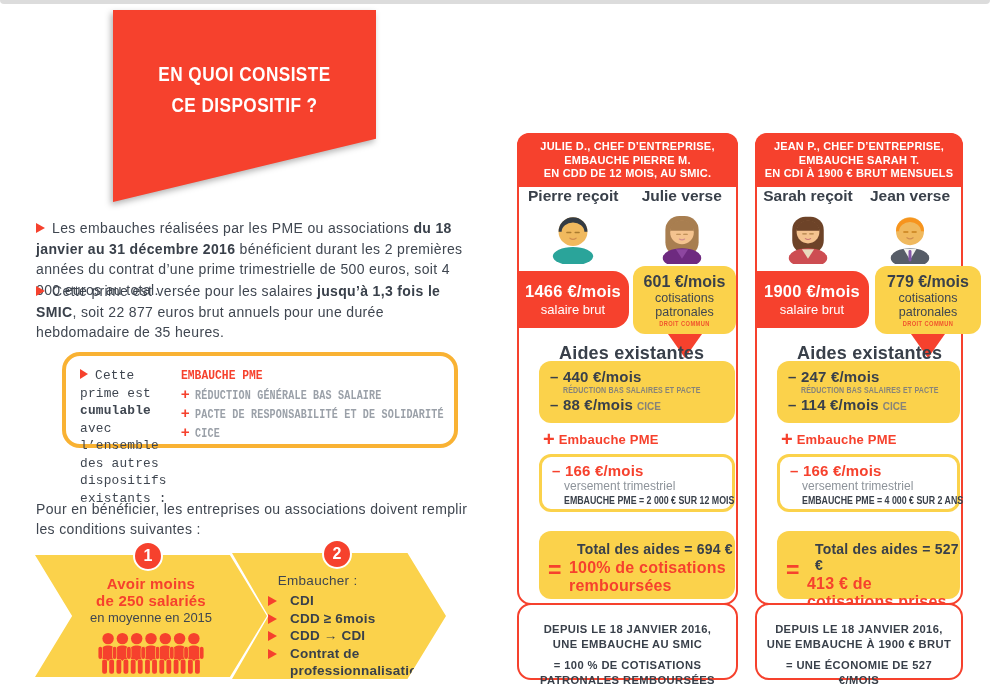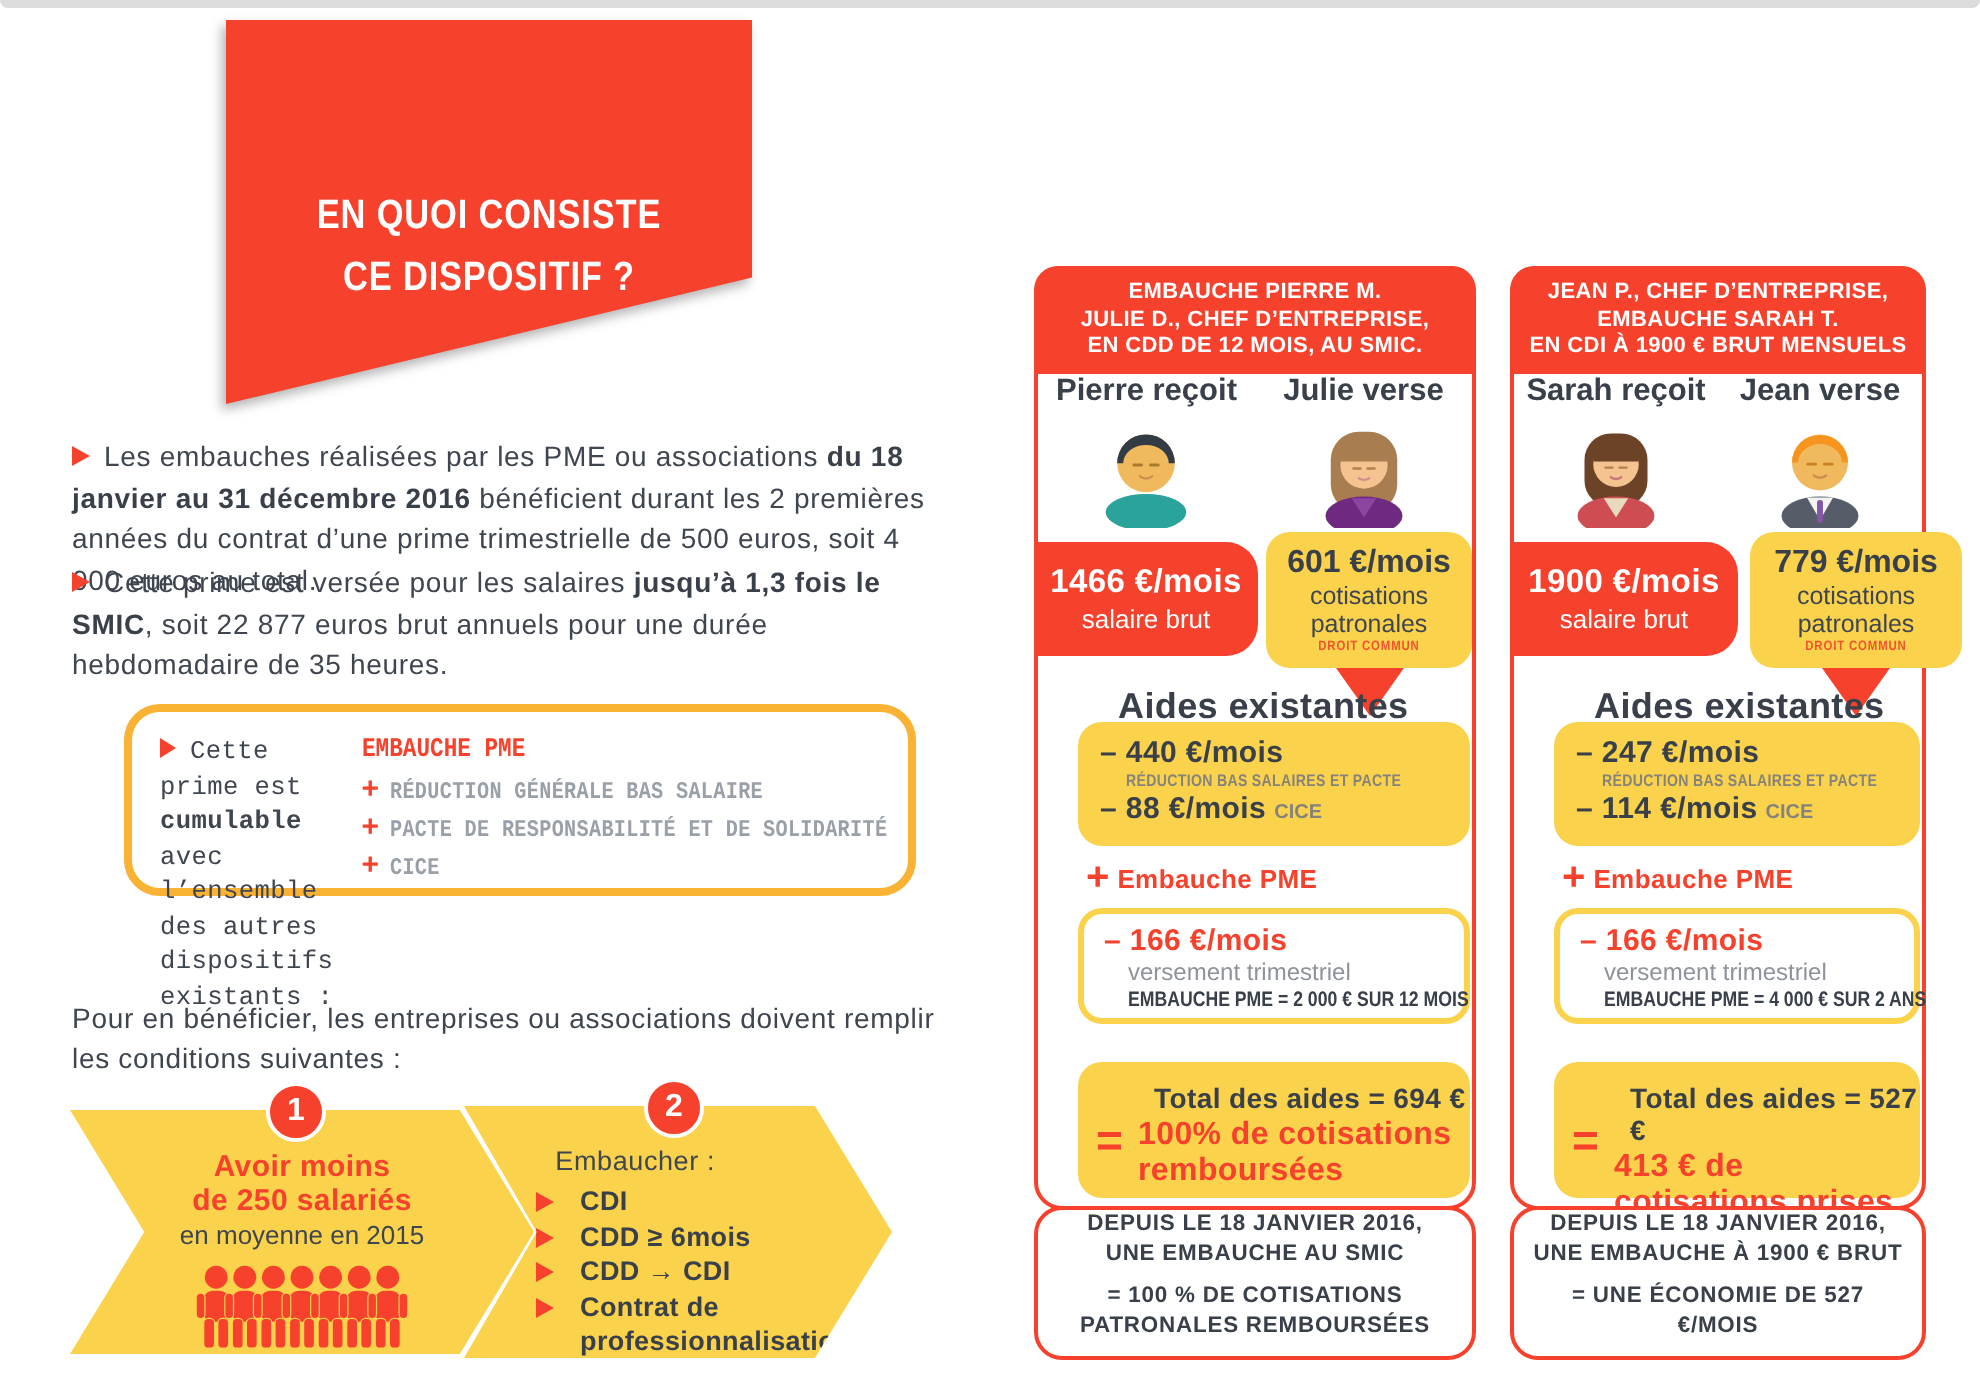--- a/index.html
+++ b/index.html
@@ -8,21 +8,21 @@
   .abs{position:absolute;}
   .cond{display:inline-block;transform:scaleX(.84);transform-origin:left center;white-space:nowrap;}
   .cond-c{display:block;transform:scaleX(.84);transform-origin:center;white-space:nowrap;}
 
   
   #top-bar{left:0;top:0;width:990px;height:4px;background:#dcdcdc;border-radius:0 0 4px 4px;}
 
   
   #bubble-wrap{left:113px;top:10px;width:263px;height:198px;filter:drop-shadow(-2px 3px 3px rgba(0,0,0,.30));}
   #bubble{width:100%;height:100%;background:#f6412d;clip-path:polygon(0 0,100% 0,100% 65%,0 97%);
-          text-align:center;padding-top:82px;box-sizing:border-box;}
+          text-align:center;padding-top:48px;box-sizing:border-box;}
   .bubble-line{color:#fff;font-weight:bold;font-size:20.5px;line-height:31px;letter-spacing:.5px;}
 
   
   .para{left:36px;width:437px;font-size:14px;line-height:20.5px;letter-spacing:.35px;}
   .para b{color:#39404a;}
   .tri{display:inline-block;width:0;height:0;border-top:5px solid transparent;border-bottom:5px solid transparent;
        border-left:9px solid #f6412d;margin-right:7px;}
   
   #cumul-box{left:62px;top:352px;width:360px;height:66px;border:4px solid #f9b233;border-radius:18px;
              background:#fff;display:flex;gap:14px;padding:11px 14px;font-family:Liberation Mono, monospace;}
@@ -53,21 +53,21 @@
   #chev2-list{margin:4px 0 0 36px;}
   .chev2-item{display:flex;gap:6px;font-size:13.5px;font-weight:bold;color:#39404a;line-height:17.5px;
               letter-spacing:.2px;width:150px;}
   .chev2-item .tri{margin-top:4px;flex:none;}
 
   
   #ex-title{left:528px;top:85px;color:#f6412d;font-weight:bold;font-size:23px;letter-spacing:.5px;}
 
   .excol{border:2.5px solid #f6412d;border-radius:14px;background:#fff;box-sizing:border-box;}
   .col-main{position:absolute;left:0;top:0;width:100%;height:472px;}
-  .col-footer{position:absolute;left:0;top:470px;width:100%;height:77px;text-align:center;padding-top:0;}
+  .col-footer{position:absolute;left:0;top:470px;width:100%;height:77px;text-align:center;padding-top:17px;}
   .col-header{position:absolute;left:-2px;top:-2px;right:-2px;background:#f6412d;border-radius:12px 12px 0 0;
               padding:7px 2px 6px;text-align:center;}
   .col-header div{color:#fff;font-weight:bold;font-size:11px;line-height:13.5px;letter-spacing:.2px;}
   .names-row{position:absolute;left:0;top:52px;width:100%;display:flex;}
   .names-row div{width:50%;text-align:center;font-weight:bold;font-size:15.5px;color:#39404a;}
   .avatar-row{position:absolute;left:0;top:73px;width:100%;display:flex;justify-content:space-around;}
   .avatar-row svg{width:56px;height:56px;}
   .salary-bubble{position:absolute;left:-2px;top:136px;width:112px;height:57px;background:#f6412d;
                  border-radius:0 16px 16px 0;color:#fff;text-align:center;display:flex;flex-direction:column;
                  justify-content:center;}
@@ -195,22 +195,22 @@
         </div>
     </div>
   </div>
   <div id="circle1" class="abs step-circle">1</div>
   <div id="circle2" class="abs step-circle">2</div>
 
 
   <div class="abs" style="left:517px;top:133px;width:221px;height:547px">
     <div class="excol col-main">
       <div class="col-header">
+        <div>JULIE D., CHEF D’ENTREPRISE,</div>
         <div>EMBAUCHE PIERRE M.</div>
-        <div>JULIE D., CHEF D’ENTREPRISE,</div>
         <div>EN CDD DE 12 MOIS, AU SMIC.</div>
       </div>
       <div class="names-row">
         <div>Pierre reçoit</div>
         <div>Julie verse</div>
       </div>
       <div class="avatar-row">
         <svg viewBox="0 0 64 64">
           <ellipse cx="32" cy="55" rx="23" ry="10.5" fill="#2aa49a"></ellipse>
           <circle cx="32" cy="27" r="16.5" fill="#f0b95e"></circle>

